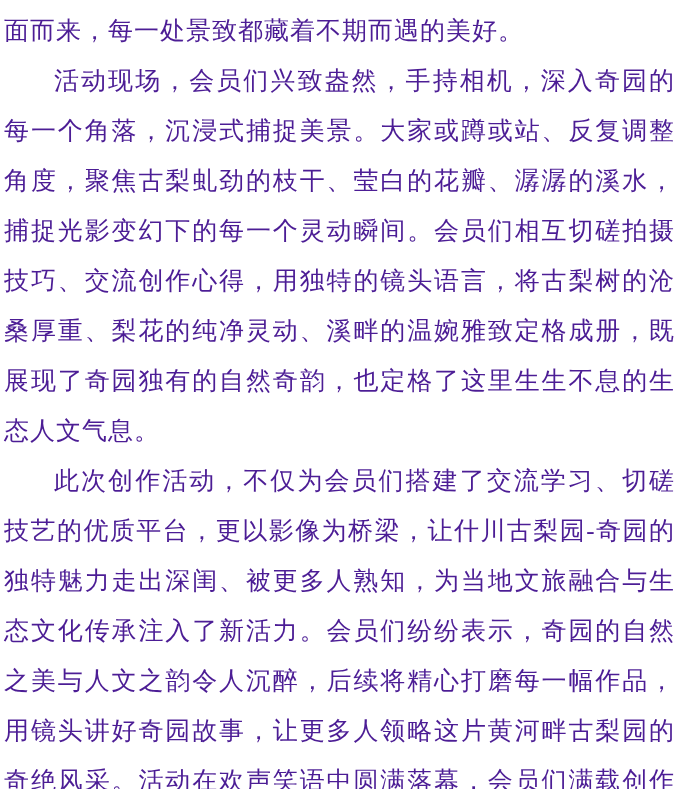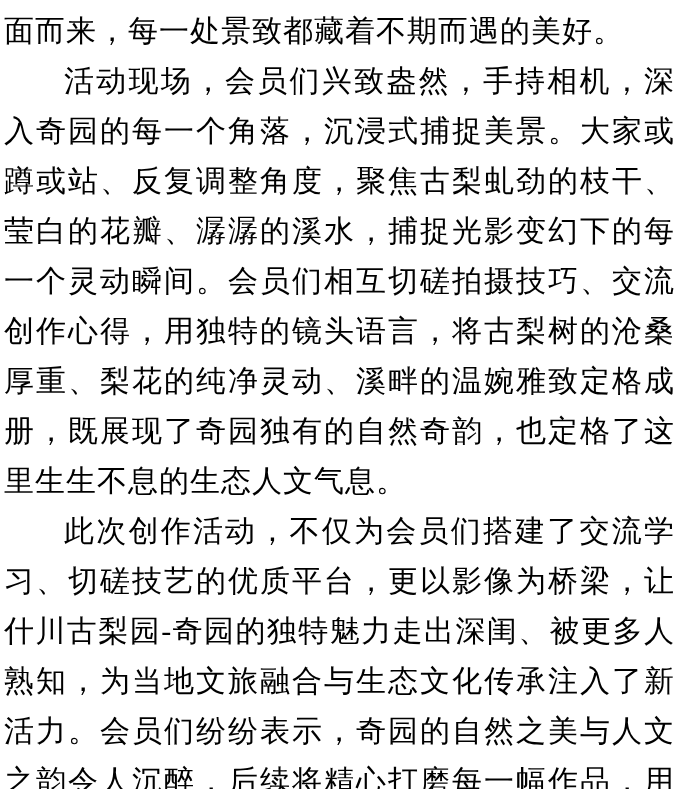--- a/index.html
+++ b/index.html
@@ -16,24 +16,24 @@
   .page {
     box-sizing: border-box;
     width: 681px;
     height: 789px;
     padding: 6px 6px 0 4px;
     background: #ffffff;
     color: #000000;
   }
   .doc-paragraph {
     margin: 0;
-    font-size: 30px;
+    font-size: 25px;
     line-height: 50px;
     letter-spacing: 1px;
-    color: #000000;
+    color: #4c1d95;
     text-align: justify;
     text-align-last: left;
     word-break: break-all;
   }
   .doc-paragraph.indent {
     text-indent: 2em;
   }
 </style>
 </head>
 <body>

